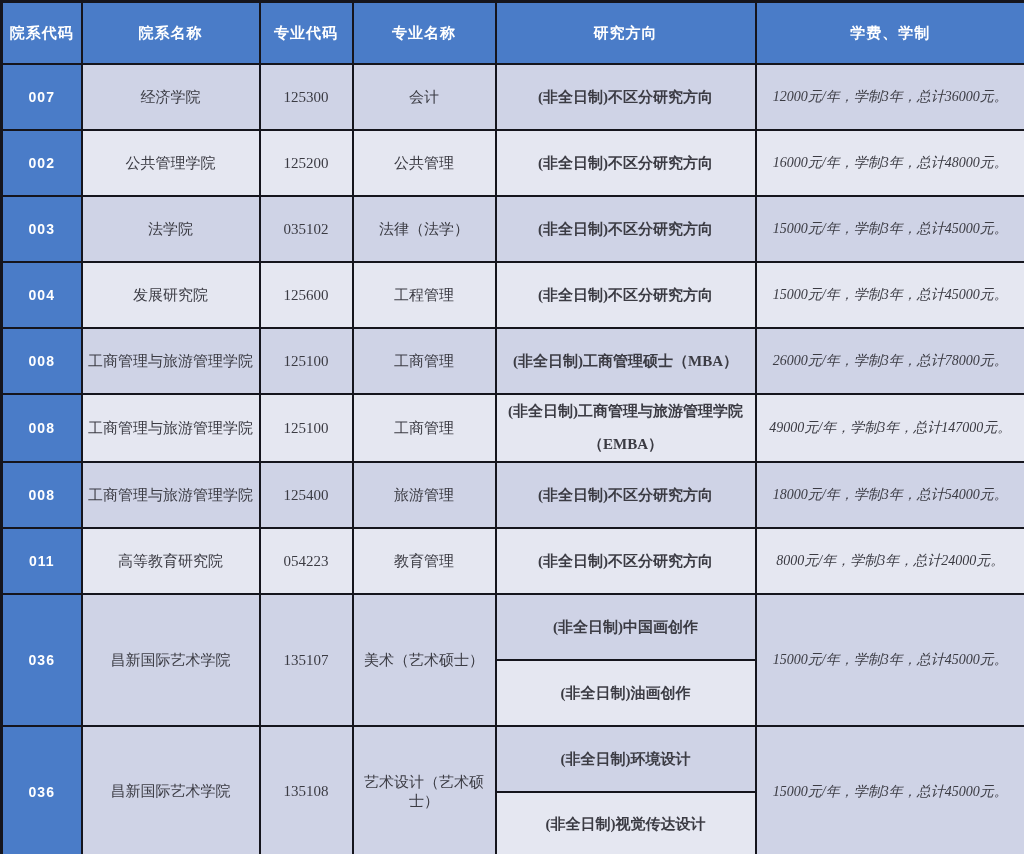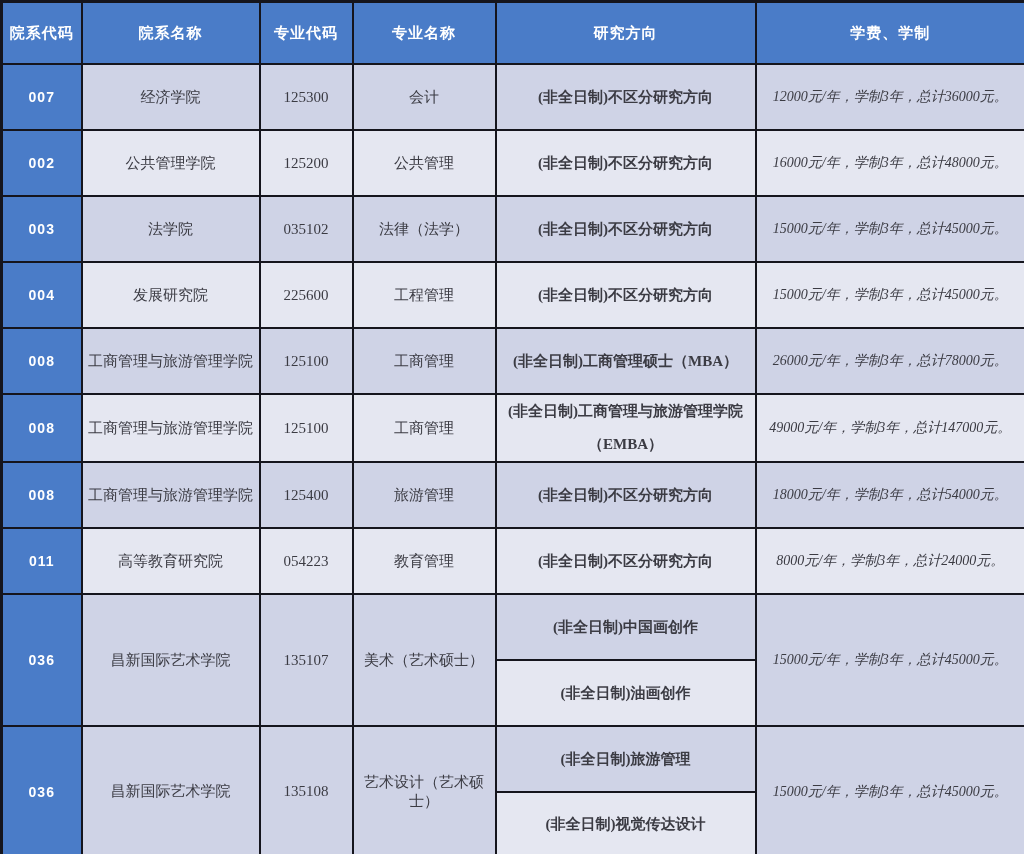--- a/index.html
+++ b/index.html
@@ -93,21 +93,21 @@
         <td class="code-col">003</td>
         <td class="dark">法学院</td>
         <td class="dark">035102</td>
         <td class="dark">法律（法学）</td>
         <td class="dark direction">(非全日制)不区分研究方向</td>
         <td class="dark fee">15000元/年，学制3年，总计45000元。</td>
       </tr>
       <tr>
         <td class="code-col">004</td>
         <td class="light">发展研究院</td>
-        <td class="light">225600</td>
+        <td class="light">125600</td>
         <td class="light">工程管理</td>
         <td class="light direction">(非全日制)不区分研究方向</td>
         <td class="light fee">15000元/年，学制3年，总计45000元。</td>
       </tr>
       <tr>
         <td class="code-col">008</td>
         <td class="dark">工商管理与旅游管理学院</td>
         <td class="dark">125100</td>
         <td class="dark">工商管理</td>
         <td class="dark direction">(非全日制)工商管理硕士（MBA）</td>
@@ -146,20 +146,20 @@
         <td class="dark fee" rowspan="2">15000元/年，学制3年，总计45000元。</td>
       </tr>
       <tr>
         <td class="light direction">(非全日制)油画创作</td>
       </tr>
       <tr>
         <td class="code-col" rowspan="2">036</td>
         <td class="dark" rowspan="2">昌新国际艺术学院</td>
         <td class="dark" rowspan="2">135108</td>
         <td class="dark" rowspan="2">艺术设计（艺术硕士）</td>
-        <td class="dark direction">(非全日制)旅游管理</td>
+        <td class="dark direction">(非全日制)环境设计</td>
         <td class="dark fee" rowspan="2">15000元/年，学制3年，总计45000元。</td>
       </tr>
       <tr>
         <td class="light direction">(非全日制)视觉传达设计</td>
       </tr>
     </tbody>
 </table>
 
 </body></html>

